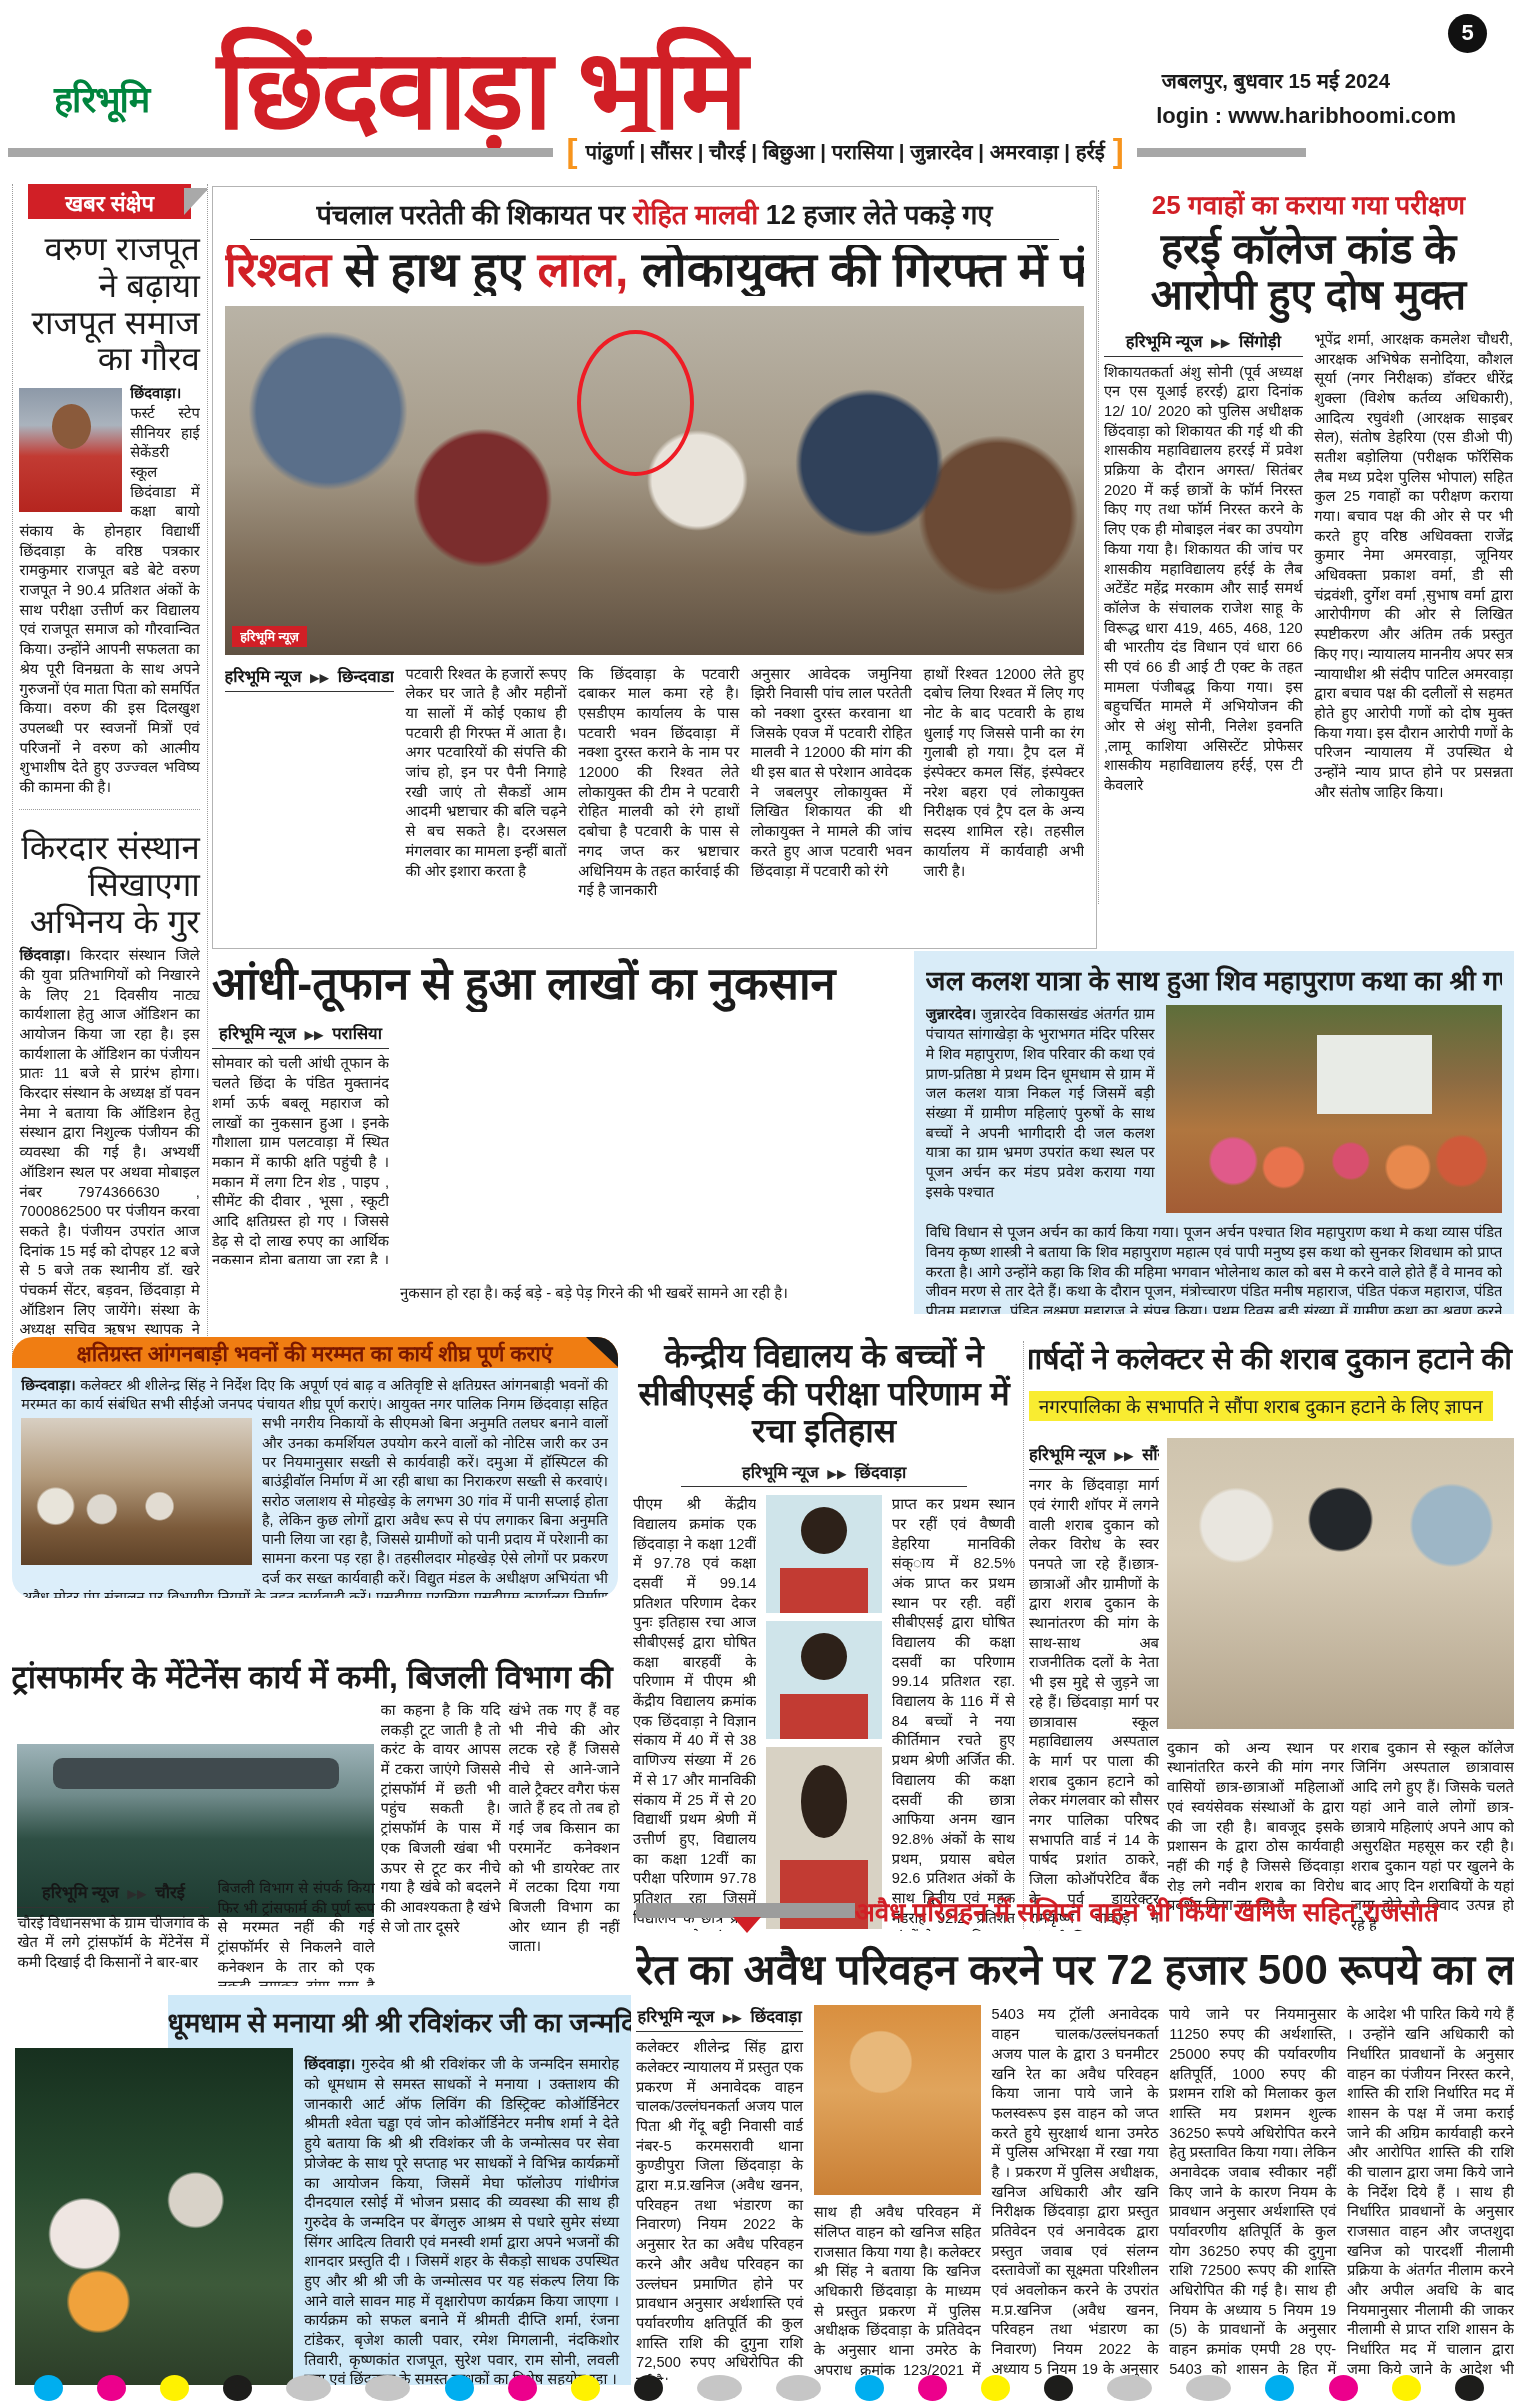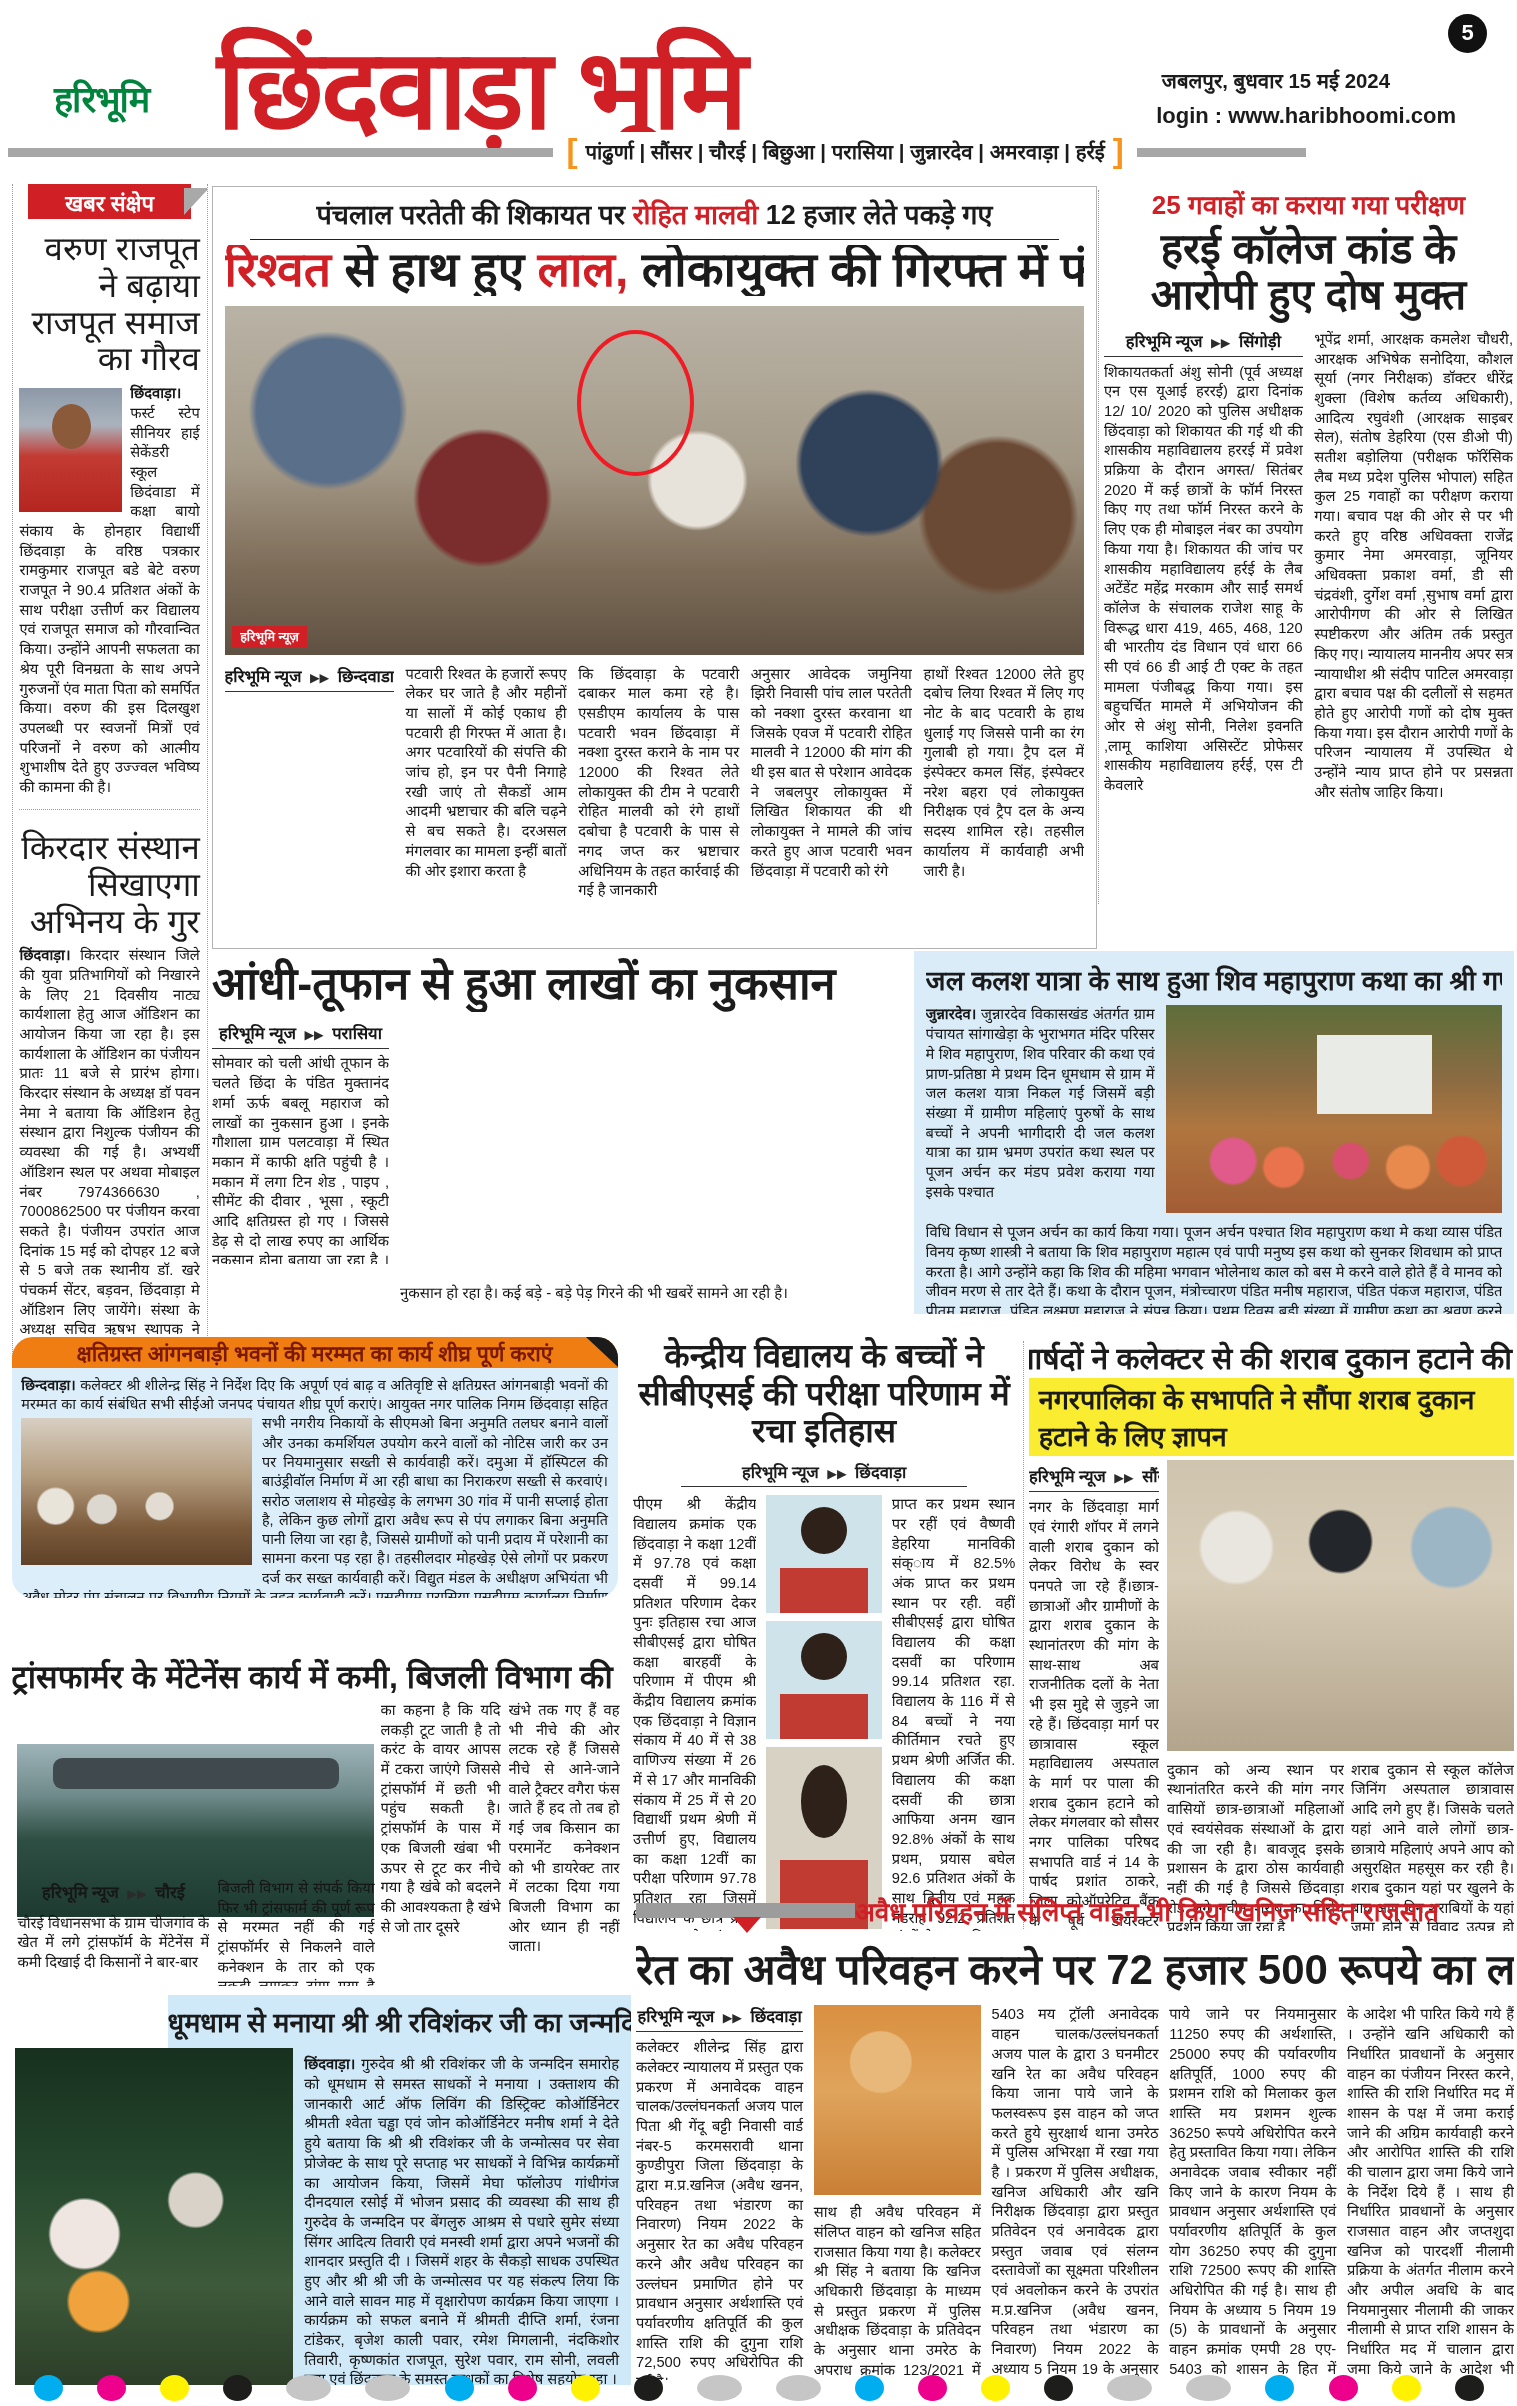--- a/index.html
+++ b/index.html
@@ -114,21 +114,21 @@
   .kv .c{flex:1;overflow:hidden;}
   .kv .pcol{width:116px;display:flex;flex-direction:column;gap:7.8px;}
   .stu{width:116px;background:#cfe4ea;position:relative;}
   .stu::before{content:"";position:absolute;left:30%;top:10%;width:40%;height:40%;border-radius:50%;background:#2d2119;}
   .stu::after{content:"";position:absolute;left:12%;bottom:0;width:76%;height:38%;background:#c23b33;}
   .stu.s1{height:118px;} .stu.s2{height:118px;} .stu.s3{height:182px;background:#d8d2c4;}
   .sep-kv{left:1023px;top:1341px;height:588px;}
   
   .sharab{left:1029px;top:1337px;width:485px;height:594px;overflow:hidden;}
   .sharab .head{font-size:30px;font-weight:800;white-space:nowrap;overflow:hidden;margin-left:-11.6px;}
-  .sharab .sub{display:inline-block;background:#f9ec31;font-size:27px;font-weight:700;padding:1.9px 9.7px;margin:0 0;}
+  .sharab .sub{display:inline-block;background:#f9ec31;font-size:19px;font-weight:400;padding:1.9px 9.7px;margin:13px 0;}
   .sharab .wrap{position:relative;height:505px;}
   .sharab .c1{position:absolute;left:0;top:9.7px;width:130px;height:490px;overflow:hidden;}
   .sharab-photo{position:absolute;left:138px;top:3.9px;right:0;height:291px;background:
       radial-gradient(circle at 20% 30%,#e9e6df 0 10%,transparent 11%),
       radial-gradient(circle at 50% 28%,#23272b 0 11%,transparent 12%),
       radial-gradient(circle at 82% 30%,#9db6c6 0 11%,transparent 12%),
       linear-gradient(180deg,#cfc4ae 0%,#d8cdb8 40%,#b3a48c 100%);}
   .sharab .c2{position:absolute;left:138px;top:305px;width:177px;height:194px;overflow:hidden;}
   .sharab .c3{position:absolute;left:322px;top:305px;right:0;height:194px;overflow:hidden;}
   

